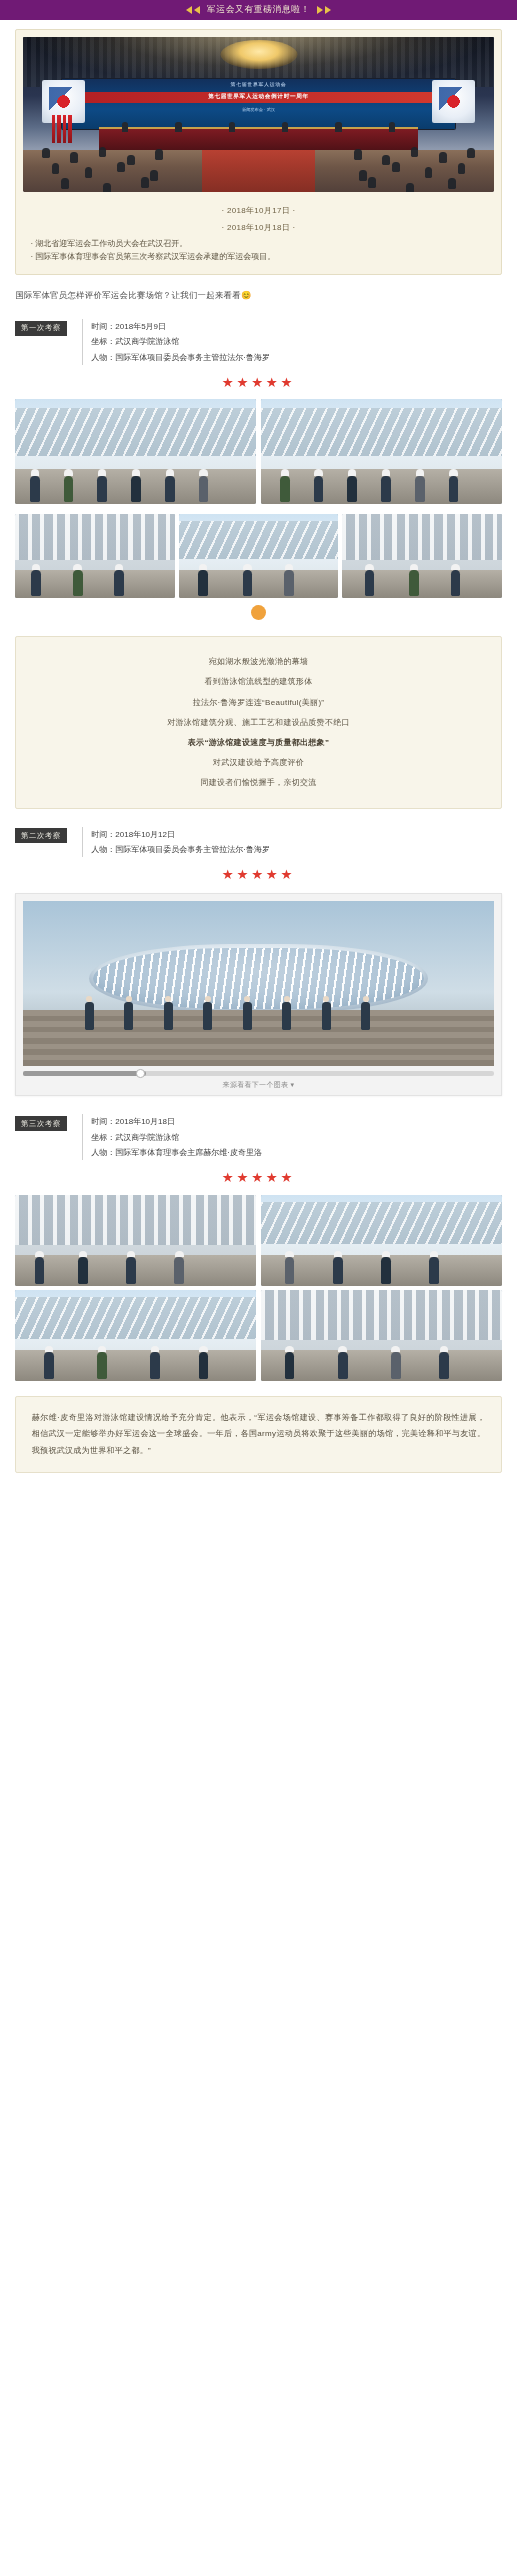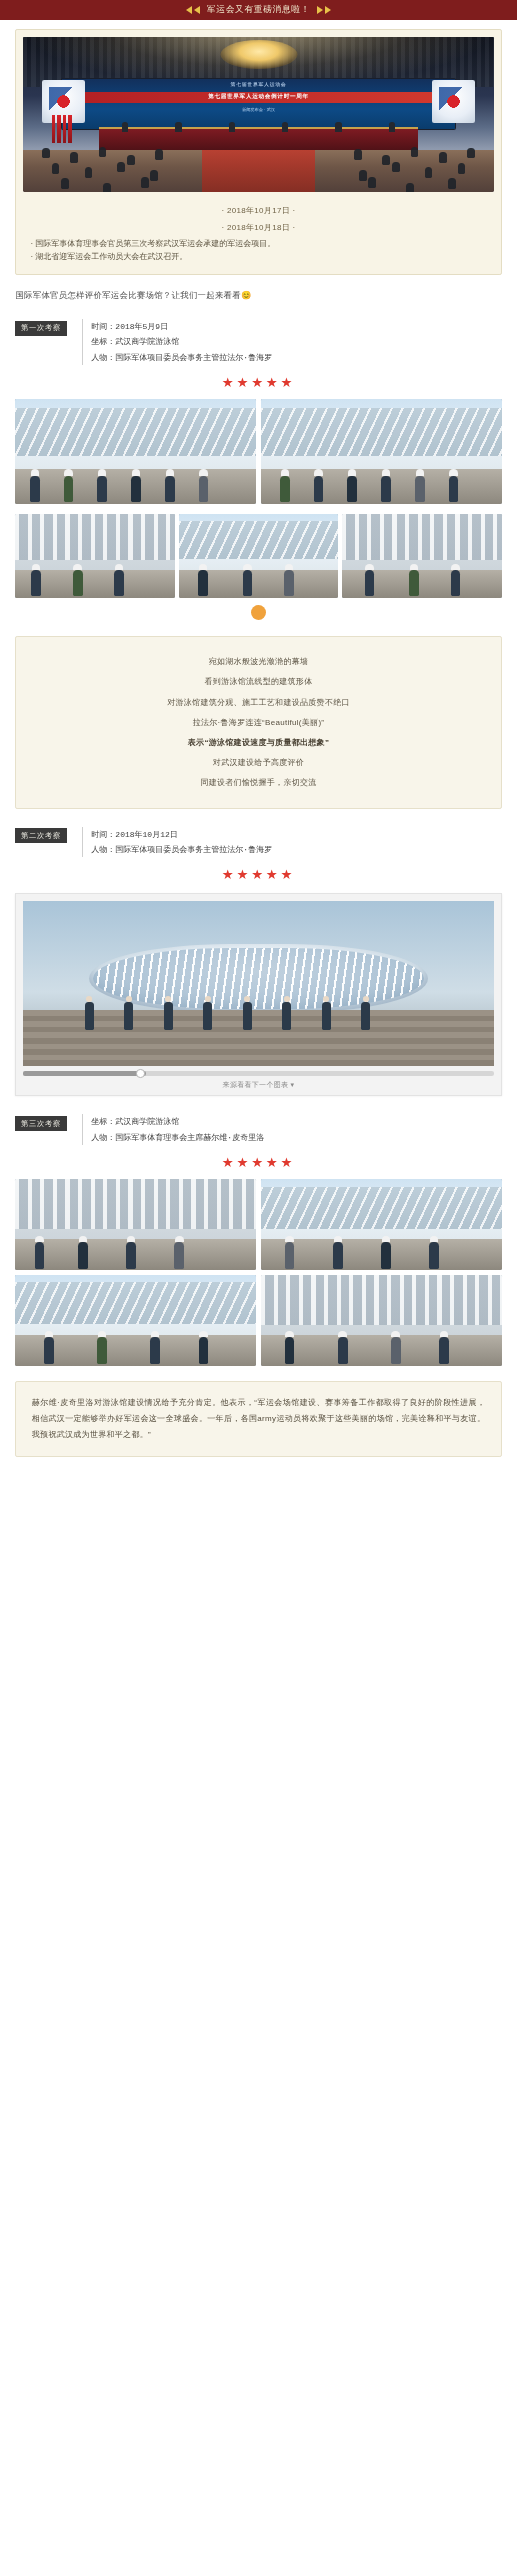--- a/index.html
+++ b/index.html
@@ -11,21 +11,21 @@
   .page {
     width: 517px;
     margin: 0 auto;
     background: #ffffff;
     position: relative;
     padding-bottom: 28px;
   }
 
   
   .top-banner {
-    background: #7f1d1d;
+    background: #701a75;
     height: 19.6px;
     display: flex;
     align-items: center;
     justify-content: center;
     gap: 7px;
     color: #f5f0c8;
     font-size: 8.4px;
     letter-spacing: 0.7px;
   }
   .chev {
@@ -168,21 +168,20 @@
     letter-spacing: 0.3px;
   }
 
   
   .visit {
     margin: 18px 15.4px 0 15.4px;
   }
   .visit-head {
     display: flex;
     align-items: flex-start;
-    font-family: Liberation Mono, monospace;
   }
   .visit-tag {
     background: #3a3a3a;
     color: #f0efe6;
     font-size: 7.3px;
     padding: 2.8px 5.6px;
     align-self: flex-start;
     margin-top: 1.4px;
     letter-spacing: 0.7px;
     white-space: nowrap;
@@ -423,22 +422,22 @@
         <i style="right:8%;top:36px"></i>
           <i style="right:17%;top:41px"></i>
           <i style="right:25%;top:35px"></i>
       </div>
     </div>
 
     <div class="dates">
       <div class="date-line">· 2018年10月17日 ·</div>
 
       <div class="date-line">· 2018年10月18日 ·</div>
+      <div class="date-item">· 湖北省迎军运会工作动员大会在武汉召开。</div>
       <div class="date-item">· 国际军事体育理事会官员第三次考察武汉军运会承建的军运会项目。</div>
-      <div class="date-item">· 湖北省迎军运会工作动员大会在武汉召开。</div>
     </div>
 
   </div>
 
   <div class="intro">国际军体官员怎样评价军运会比赛场馆？让我们一起来看看😊</div>
 
   <div class="visit sp-top">
     <div class="visit-head">
       <div class="visit-tag">第一次考察</div>
       <div class="visit-meta">
@@ -510,22 +509,22 @@
           <i style="left:68%"></i>
         </div>
     </div>
   </div>
 
   <div class="dot-orange"></div>
 
   <div class="quote">
     <p>宛如湖水般波光潋滟的幕墙</p>
     <p>看到游泳馆流线型的建筑形体</p>
+    <p>拉法尔·鲁海罗连连“Beautiful(美丽)”</p>
     <p>对游泳馆建筑分观、施工工艺和建设品质赞不绝口</p>
-    <p>拉法尔·鲁海罗连连“Beautiful(美丽)”</p>
     <p class="b">表示“游泳馆建设速度与质量都出想象”</p>
     <p>对武汉建设给予高度评价</p>
     <p>同建设者们愉悦握手，亲切交流</p>
   </div>
 
   <div class="visit sp-top">
     <div class="visit-head">
       <div class="visit-tag">第二次考察</div>
       <div class="visit-meta">
         <div>时间：2018年10月12日</div>
@@ -557,20 +556,21 @@
       </div>
     </div>
     <div class="video-caption">来源看看下一个图表 ▾</div>
   </div>
 
 
   <div class="visit sp-top">
     <div class="visit-head">
       <div class="visit-tag">第三次考察</div>
       <div class="visit-meta">
+        <div>时间：2018年10月18日</div>
         <div>坐标：武汉商学院游泳馆</div>
         <div>人物：国际军事体育理事会主席赫尔维·皮奇里洛</div>
       </div>
     </div>
     <div class="stars">★★★★★</div>
   </div>
 
   <div class="grid two">
     <div class="ph h130 indoor">
       <div class="sky"></div>

